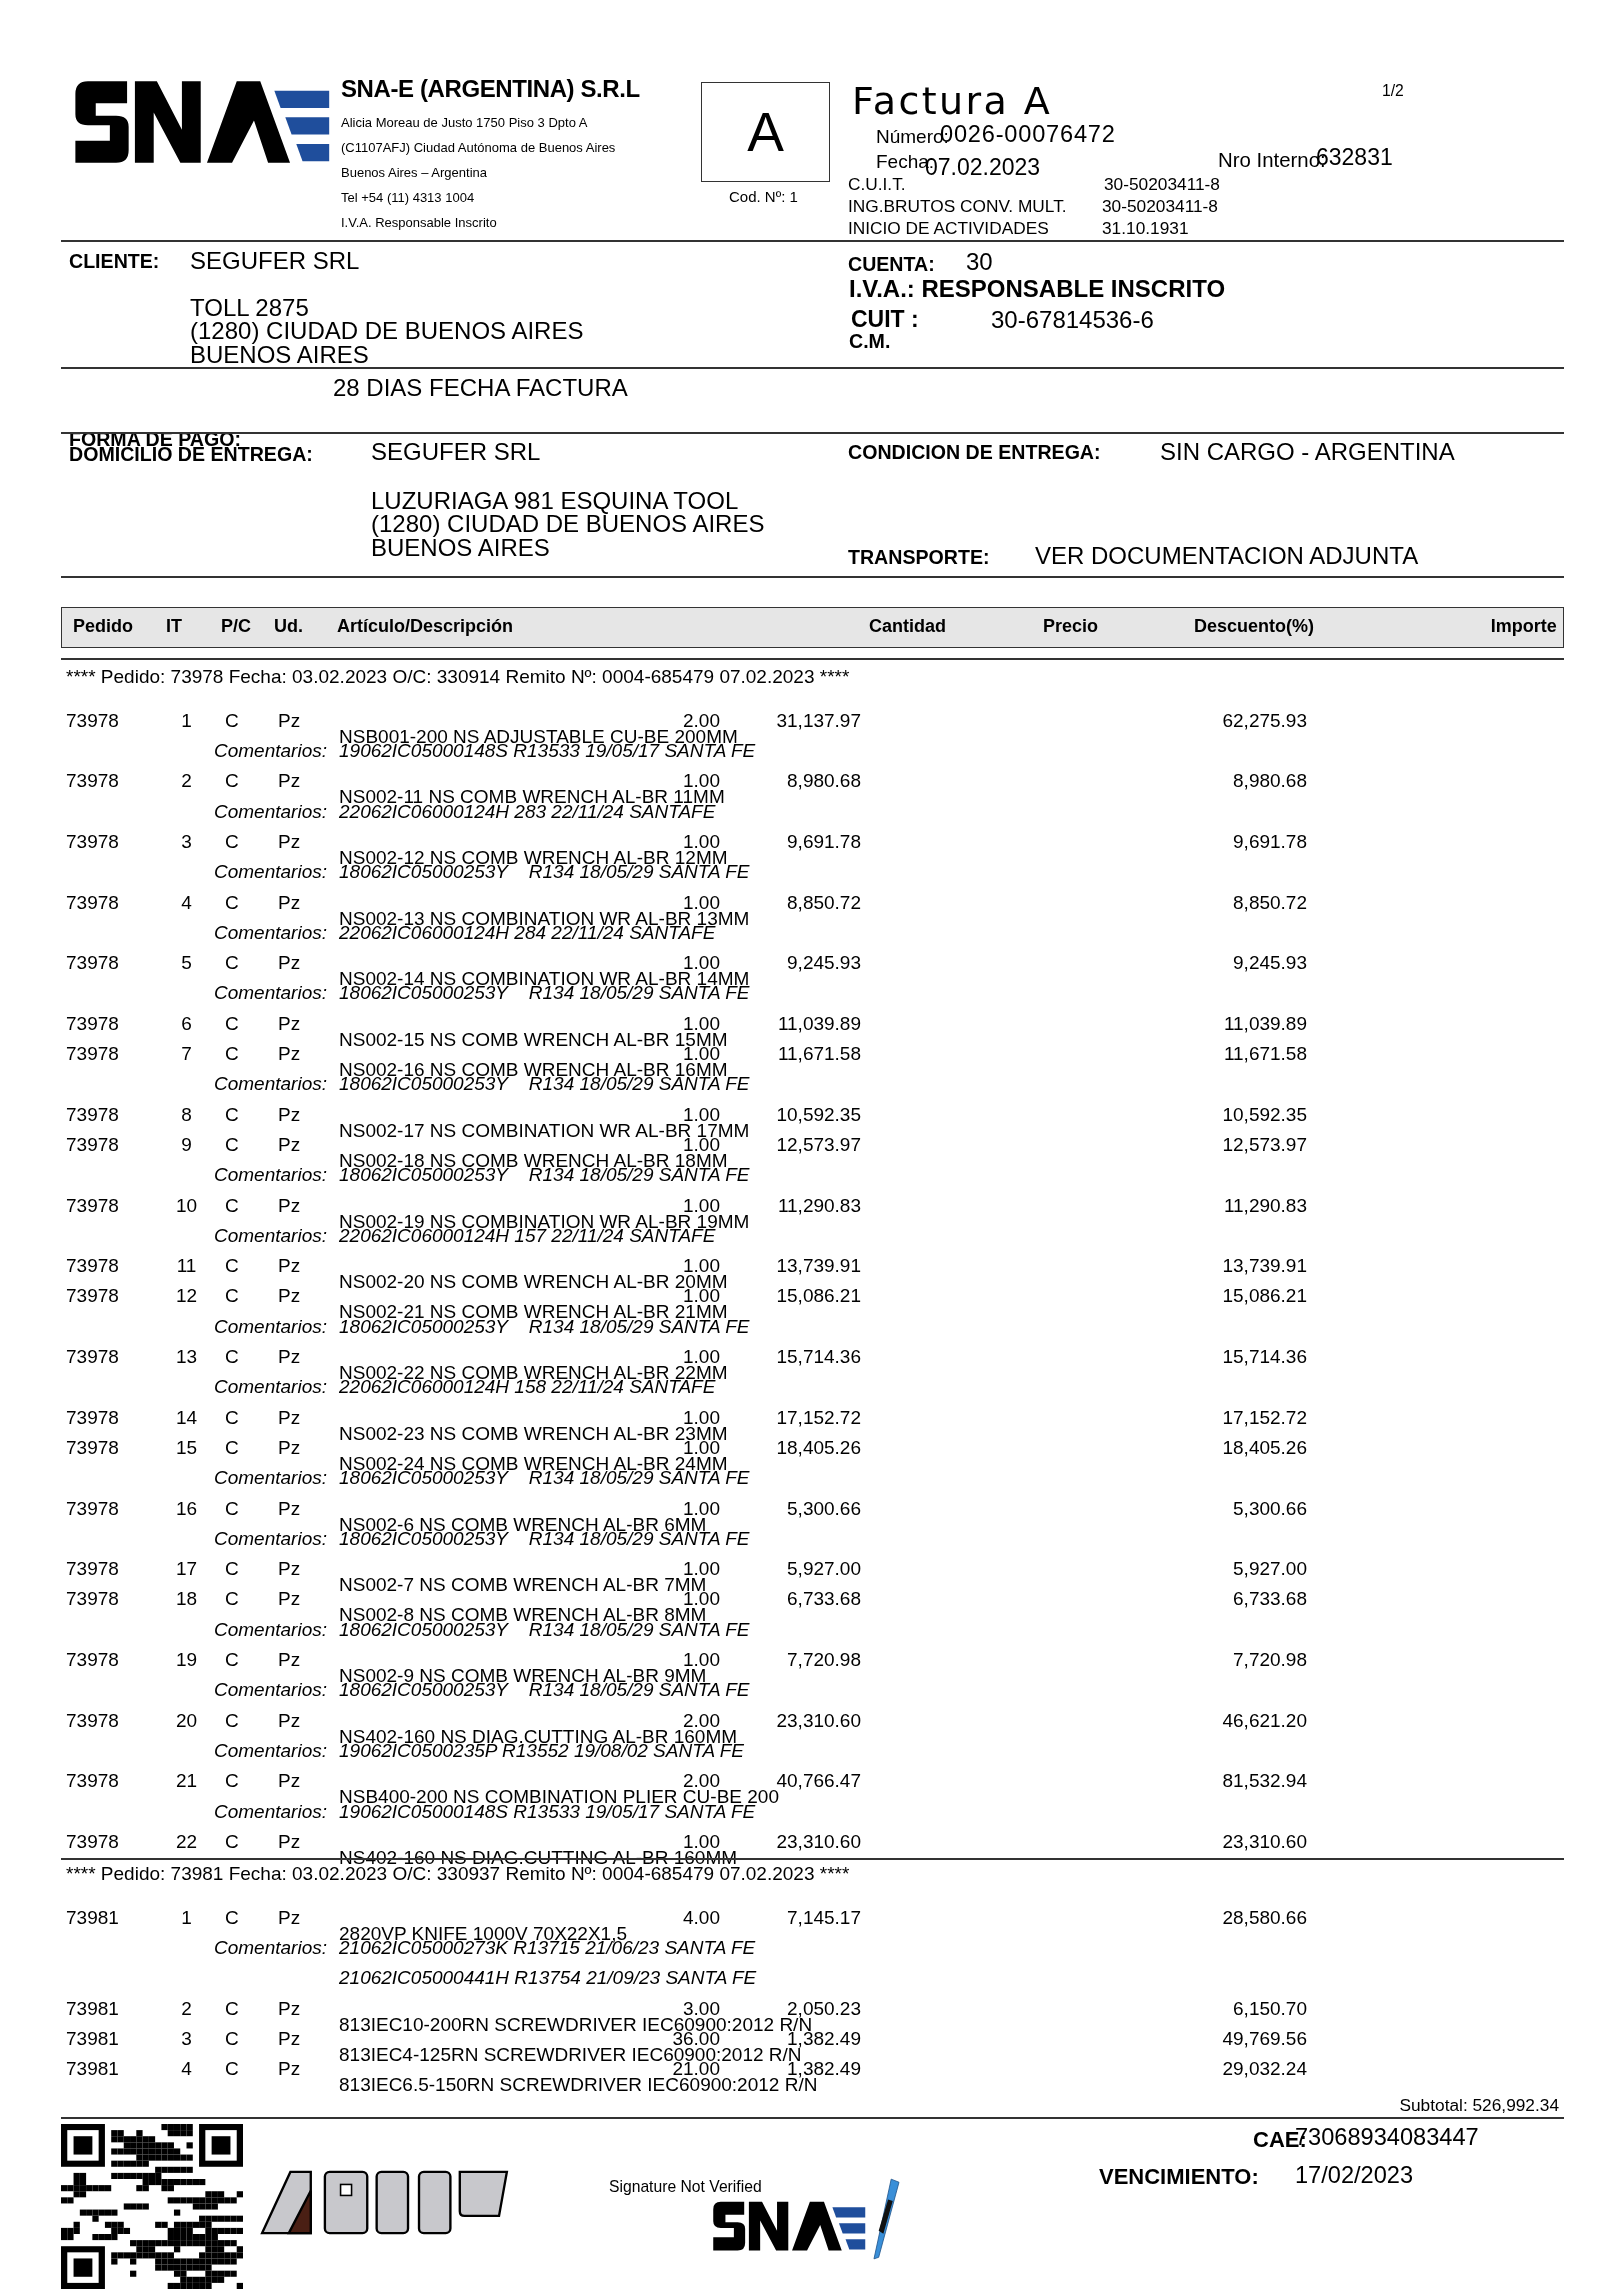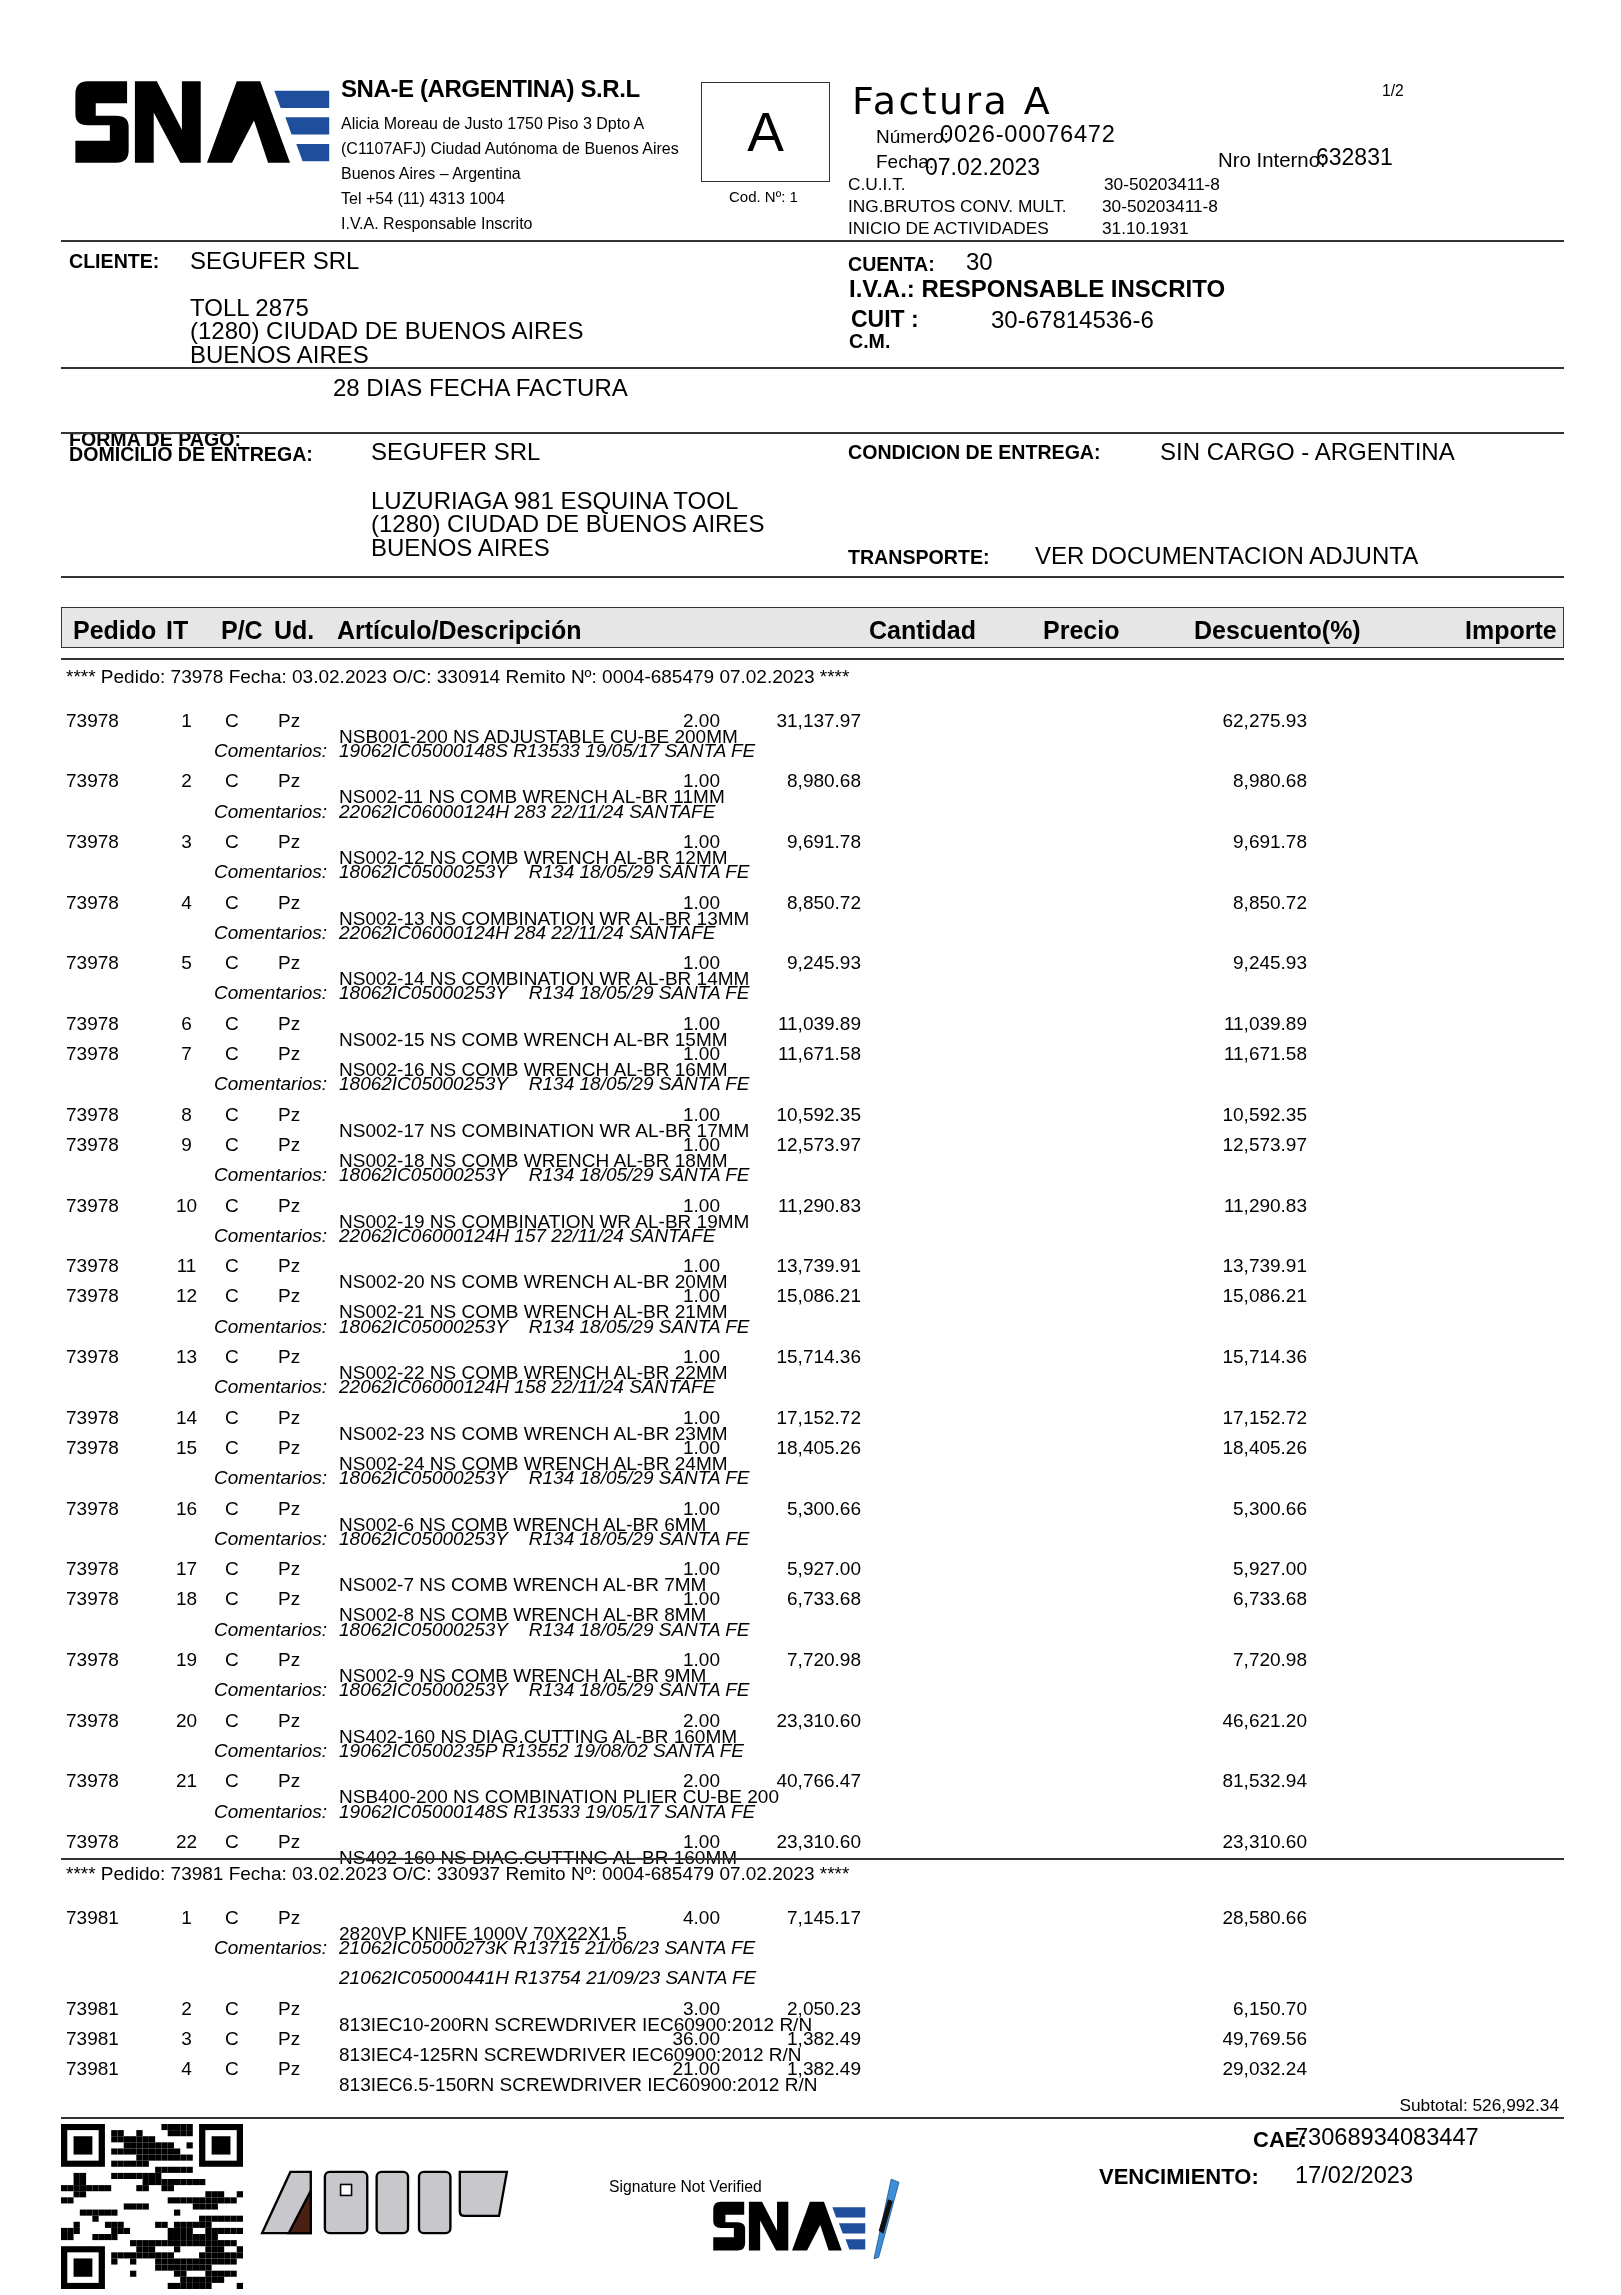--- a/index.html
+++ b/index.html
@@ -8,36 +8,36 @@
     width: 1622px; height: 2295px; position: relative; overflow: hidden;
     font-family: "Liberation Sans", "DejaVu Sans", sans-serif; color: #000;
   }
   .abs { position: absolute; white-space: nowrap; }
   .hr { position: absolute; height: 1.6px; background: #333; }
   .bold { font-weight: bold; }
 
   
   .logo-svg { position: absolute; left: 72px; top: 75px; }
   .company-name { left: 341px; top: 75px; font-size: 24px; font-weight: bold; letter-spacing: -0.4px; }
-  .company-line { left: 341px; font-size: 16px; }
+  .company-line { left: 341px; font-size: 13px; }
   .letter-box { position: absolute; left: 701px; top: 82px; width: 129px; height: 100px; border: 1.6px solid #333; display:flex; align-items:center; justify-content:center; font-size: 55px; }
   .cod { left: 729px; top: 188px; font-size: 15px; }
 
   .fact-title { left: 852px; top: 79px; font-size: 38px; letter-spacing: 2.4px; font-family: "DejaVu Sans", sans-serif; font-weight: normal; }
   .page-num { left: 1382px; top: 82px; font-size: 15.7px; }
   .hdr-label { font-size: 19px; margin-left: 28px; }
   .hdr-val { font-size: 23.6px; letter-spacing: 0.8px; }
   .small-hdr { font-size: 17.3px; }
 
   .lbl { font-size: 19.6px; font-weight: bold; }
   .val { font-size: 24px; }
 
   
   .thead { position: absolute; left: 61px; top: 607px; width: 1503px; height: 41px; background: #e6e6e6; border: 1.6px solid #333; }
-  .th { position: absolute; top: 7.9px; font-size: 25px; font-weight: bold; white-space: nowrap; }
+  .th { position: absolute; top: 7.9px; font-size: 18px; font-weight: bold; white-space: nowrap; }
 
   .row { position: absolute; left: 0; width: 1370px; height: 30px; font-size: 19px; }
   .row span { position: absolute; white-space: nowrap; top: 0; }
   .c-ped { left: 66px; }
   .c-it  { left: 171px; width: 31px; text-align: center; }
   .c-pc  { left: 225px; }
   .c-ud  { left: 278px; }
   .c-desc{ left: 339px; margin-top: 16px; }
   .c-cant{ right: 650px; text-align: right; }
   .c-prec{ right: 509px; text-align: right; }

